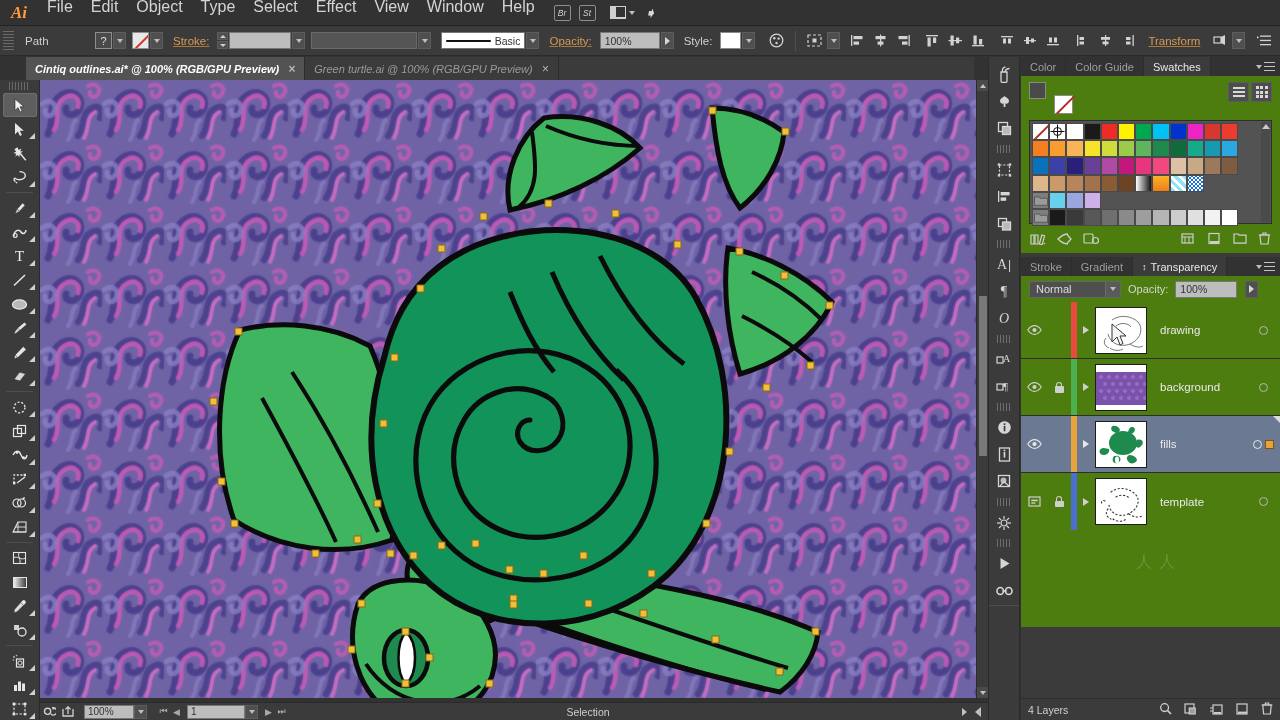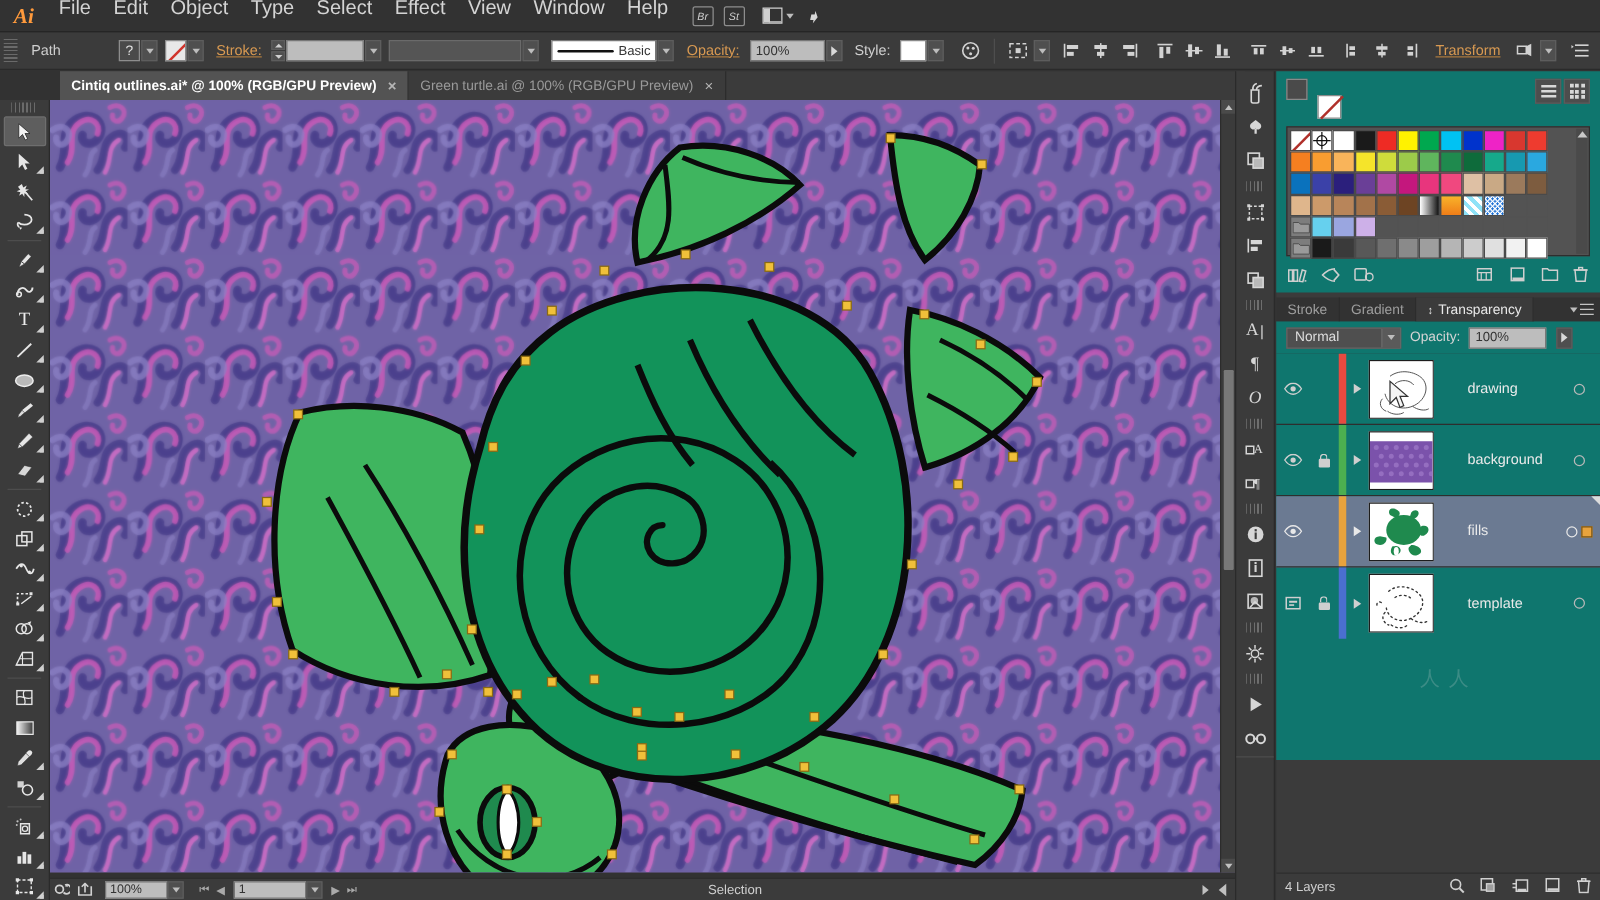--- a/index.html
+++ b/index.html
@@ -51,21 +51,21 @@
     display:flex;align-items:center;justify-content:center;}
   .wfield{height:17px;background:#bdbdbd;border:1px solid #777;display:flex;align-items:center;
     padding:0 4px;font-size:10.5px;color:#333;}
   .wfield.dark{background:#555;border-color:#6a6a6a;}
   .wfield.white{background:#fff;}
   .brushline{height:2px;background:#111;width:66px;margin-right:4px;border-radius:1px;}
   .sep2{width:1px;height:20px;background:#4e4e4e;margin:0 7px;}
   .icnbtn{width:21px;height:20px;display:flex;align-items:center;justify-content:center;margin:0 1px;}
 
   
-  .tabbar{position:absolute;left:48px;top:57px;width:948px;height:23px;background:#3b3b3b;display:flex;align-items:center;}
+  .tabbar{position:absolute;left:26px;top:57px;width:948px;height:23px;background:#3b3b3b;display:flex;align-items:center;font-style:italic;}
   .tab{height:23px;display:flex;align-items:center;padding:0 9px;font-size:11px;gap:9px;
     border-right:1px solid #2c2c2c;cursor:default;}
   .tab.active{background:#535353;color:#fff;font-weight:bold;}
   .tab.inactive{background:#3b3b3b;color:#9a9a9a;}
   .tabclose{font-size:12px;color:#b5b5b5;}
 
   
   .tools{position:absolute;left:0;top:80px;width:40px;height:640px;background:#3b3b3b;border-right:1px solid #2a2a2a;}
   .tools .tgrip{height:8px;background:repeating-linear-gradient(to right,#6a6a6a 0 1px,transparent 1px 3px);
     margin:2px 9px 3px 9px;}
@@ -98,21 +98,21 @@
   .raildiv{height:1px;background:#4d4d4d;margin:1px 0;}
 
   
   .panels{position:absolute;left:1021px;top:57px;width:259px;height:663px;background:#3b3b3b;}
   .ptabs{display:flex;height:19px;background:#323232;align-items:stretch;position:relative;}
   .ptab{padding:0 9px;display:flex;align-items:center;font-size:11px;color:#9e9e9e;border-right:1px solid #2c2c2c;}
   .ptab.active{background:#3b3b3b;color:#e8e8e8;}
   .pmenu{margin-left:auto;display:flex;align-items:center;padding-right:5px;gap:2px;color:#c2c2c2;font-size:9px;}
   .hamb{width:11px;height:9px;display:flex;flex-direction:column;justify-content:space-between;}
   .hamb i{height:1.4px;background:#c2c2c2;display:block;}
-  .panelbody{background:#0f766e;}
+  .panelbody{background:#4d7c0f;}
 
   
   .swhead{height:44px;position:relative;padding:6px 8px;display:flex;align-items:flex-start;}
   .qbox{width:17px;height:17px;border:1px solid #8a8a8a;background:#4a4a4a;display:flex;align-items:center;
     justify-content:center;font-size:11px;color:#e6e6e6;}
   .nonebox{position:absolute;left:33px;top:19px;width:19px;height:19px;background:#fff;border:1px solid #8a8a8a;}
   .nonebox:after{content:"";position:absolute;left:-2px;top:8px;width:25px;height:1.8px;background:#b0302a;transform:rotate(-45deg);}
   .viewbtns{margin-left:auto;display:flex;gap:2px;}
   .vbtn{width:21px;height:20px;background:#4d4d4d;border:1px solid #5c5c5c;display:flex;
     align-items:center;justify-content:center;flex-direction:column;gap:2px;}
@@ -135,21 +135,21 @@
     border-left:1px solid #6a6a6a;display:flex;align-items:center;justify-content:center;}
 
   
   .layer{height:57px;display:flex;align-items:center;border-bottom:1px solid #2e2e2e;position:relative;}
   .layer.selected{background:#6b7a92;}
   .lcol-eye{width:26px;display:flex;align-items:center;justify-content:center;}
   .lcol-lock{width:24px;display:flex;align-items:center;justify-content:center;}
   .lcol-color{width:6px;height:100%;}
   .lcol-arrow{width:18px;display:flex;align-items:center;justify-content:center;}
   .lthumb{width:52px;height:47px;border:1px solid #1d1d1d;background:#fff;overflow:hidden;position:relative;}
-  .lname{flex:1;padding-left:27px;font-size:11.5px;color:#eaeaea;}
+  .lname{flex:1;padding-left:13px;font-size:11.5px;color:#eaeaea;}
   .ltarget{width:34px;display:flex;align-items:center;justify-content:center;}
   .tcircle{width:9px;height:9px;border-radius:50%;border:1.4px solid #b9b9b9;}
   .lsel-square{width:9px;height:9px;background:#e8a33d;border:1px solid #7a5414;margin-left:3px;}
   .lockico{width:9px;height:11px;position:relative;}
   .lockico .bod{position:absolute;bottom:0;width:9px;height:6.5px;background:#cfcfcf;border-radius:1px;}
   .lockico .sh{position:absolute;top:0;left:1.8px;width:5.4px;height:5px;border:1.6px solid #cfcfcf;border-bottom:none;border-radius:3px 3px 0 0;}
   .layersfoot{position:absolute;bottom:0;left:0;width:259px;height:22px;background:#3b3b3b;
     display:flex;align-items:center;padding:0 7px;font-size:10.5px;color:#d0d0d0;border-top:1px solid #2e2e2e;}
   .lf-icons{margin-left:auto;display:flex;gap:12px;align-items:center;color:#d0d0d0;font-size:11px;}
   .wm{position:absolute;pointer-events:none;color:rgba(235,235,235,.55);}
@@ -870,20 +870,33 @@
           <rect x="1" y="2.5" width="6.5" height="7" rx="3.5" fill="none" stroke="#d6d6d6" stroke-width="1.6"></rect>
           <rect x="9.5" y="2.5" width="6.5" height="7" rx="3.5" fill="none" stroke="#d6d6d6" stroke-width="1.6"></rect>
           <rect x="6.5" y="5.2" width="4" height="1.6" fill="#d6d6d6"></rect>
         </svg>
     </div>
     <div class="raildiv"></div>
   </div>
 
   <div class="panels">
 
+    <div class="ptabs">
+      <div class="ptab">Color</div>
+      <div class="ptab">Color Guide</div>
+      <div class="ptab active">Swatches</div>
+      <div class="pmenu">
+        <span class="caret"></span>
+        <span class="hamb">
+            <i></i>
+            <i></i>
+            <i></i>
+          </span>
+      </div>
+    </div>
     <div class="panelbody">
       <div class="swhead">
         <div class="qbox" style="font-size:0">none-swatch</div>
         <div class="nonebox"></div>
         <div class="viewbtns">
           <div class="vbtn">
               <i></i>
               <i></i>
               <i></i>
             </div>

